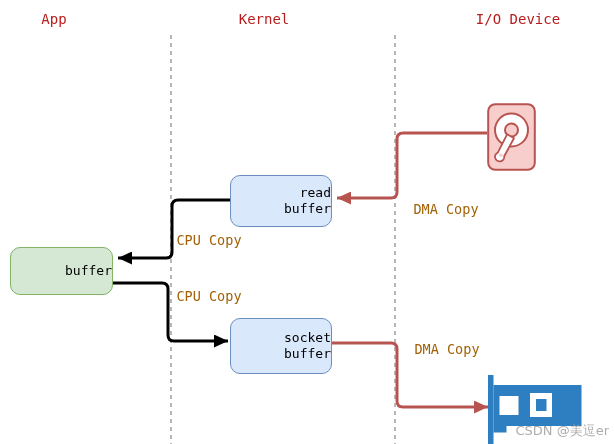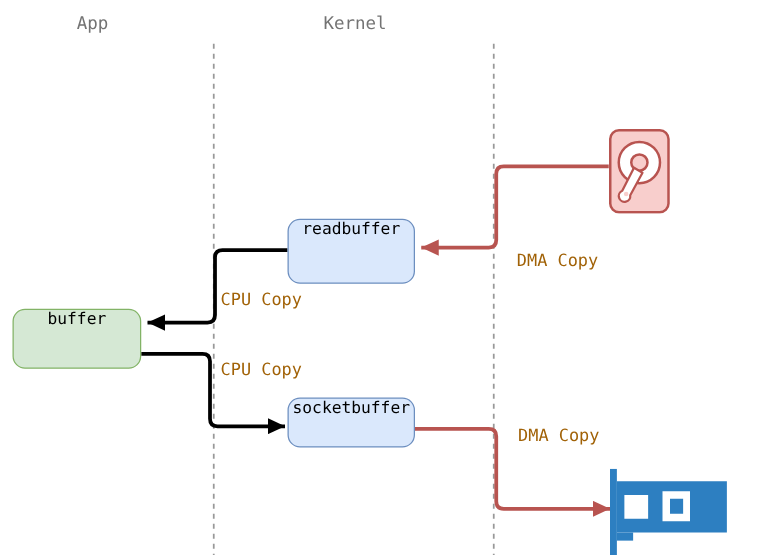--- a/index.html
+++ b/index.html
@@ -10,29 +10,29 @@
   svg.layer { position:absolute; left:0; top:0; width:614px; height:444px; }
 
   .divider { stroke:var(--divider); stroke-width:1.4; stroke-dasharray:4 4; fill:none; }
   .cpu-path { stroke:var(--cpu_arrow); stroke-width:3; fill:none; stroke-linejoin:round; }
   .dma-path { stroke:var(--dma_arrow); stroke-width:3; fill:none; stroke-linejoin:round; }
   .mk-black { fill:var(--cpu_arrow); }
   .mk-red   { fill:var(--dma_arrow); }
 
   .col-label {
     position:absolute; transform:translate(-50%,-50%);
-    font-size:14px; color:#737373; white-space:nowrap;margin-left:20px;
+    font-size:14px; color:#b91c1c; white-space:nowrap;
   }
   .edge-label {
     position:absolute; transform:translate(-50%,-50%);
     font-size:13.5px; color:#a16207; white-space:nowrap;
   }
   .box {
     position:absolute; box-sizing:border-box; border-radius:10px;
-    display:flex; flex-direction:row; align-items:flex-start; justify-content:center;
+    display:flex; flex-direction:column; align-items:flex-end; justify-content:center;
     font-size:13px; line-height:1.25; color:#000; text-align:center;
   }
   .box.kernel-buf {
     background:var(--buffer_box_fill);
     border:1.5px solid var(--buffer_box_stroke);
   }
   .box.app-buf {
     background:var(--app_buffer_fill);
     border:1.5px solid var(--app_buffer_stroke);
   }
@@ -75,31 +75,32 @@
 
     <path class="cpu-path" marker-end="url(#arrowBlack)" d="M230 200 H178 Q172 200 172 206 V252 Q172 258 166 258 H118"></path>
 
     <path class="cpu-path" marker-end="url(#arrowBlack)" d="M113 283 H162 Q168 283 168 289 V335 Q168 341 174 341 H228"></path>
 
     <path class="dma-path" marker-end="url(#arrowRed)" d="M332 343 H391 Q397 343 397 349 V401 Q397 407 403 407 H488"></path>
   </svg>
 
   <div class="col-label" style="left:54px; top:19px;">App</div>
   <div class="col-label" style="left:264px; top:19px;">Kernel</div>
+  <div class="col-label" style="left:518px; top:19px;">I/O Device</div>
 
   <div class="box kernel-buf" style="left:230px; top:175px; width:102px; height:52px;">
     <span>read</span>
     <span>buffer</span>
   </div>
 
   <div class="box app-buf" style="left:10px; top:247px; width:103px; height:48px;">
     <span>buffer</span>
   </div>
 
-  <div class="box kernel-buf" style="left:230px; top:318px; width:102px; height:40px;">
+  <div class="box kernel-buf" style="left:230px; top:318px; width:102px; height:56px;">
     <span>socket</span>
     <span>buffer</span>
   </div>
 
   <div class="edge-label" style="left:446px; top:209px;">DMA Copy</div>
   <div class="edge-label" style="left:209px; top:240px;">CPU Copy</div>
   <div class="edge-label" style="left:209px; top:296px;">CPU Copy</div>
   <div class="edge-label" style="left:447px; top:349px;">DMA Copy</div>
 
   <svg class="icon-abs" style="left:487px; top:103px;" width="49" height="68" viewBox="0 0 49 68">
@@ -112,14 +113,15 @@
 
   <svg class="icon-abs" style="left:486px; top:375px;" width="106" height="69" viewBox="0 0 106 69">
     <rect class="nic-blue" x="2" y="0" width="5.5" height="69"></rect>
     <rect class="nic-blue" x="7.5" y="10" width="88" height="41"></rect>
     <rect class="nic-white" x="13.5" y="21" width="19" height="19"></rect>
     <rect class="nic-white" x="44" y="18" width="22" height="24"></rect>
     <rect class="nic-blue" x="50" y="24" width="10.5" height="12"></rect>
     <rect class="nic-blue" x="7.5" y="51" width="13" height="6.5"></rect>
   </svg>
 
+  <div class="watermark">CSDN @美逗er</div>
 
 </div>
 
 </body></html>

